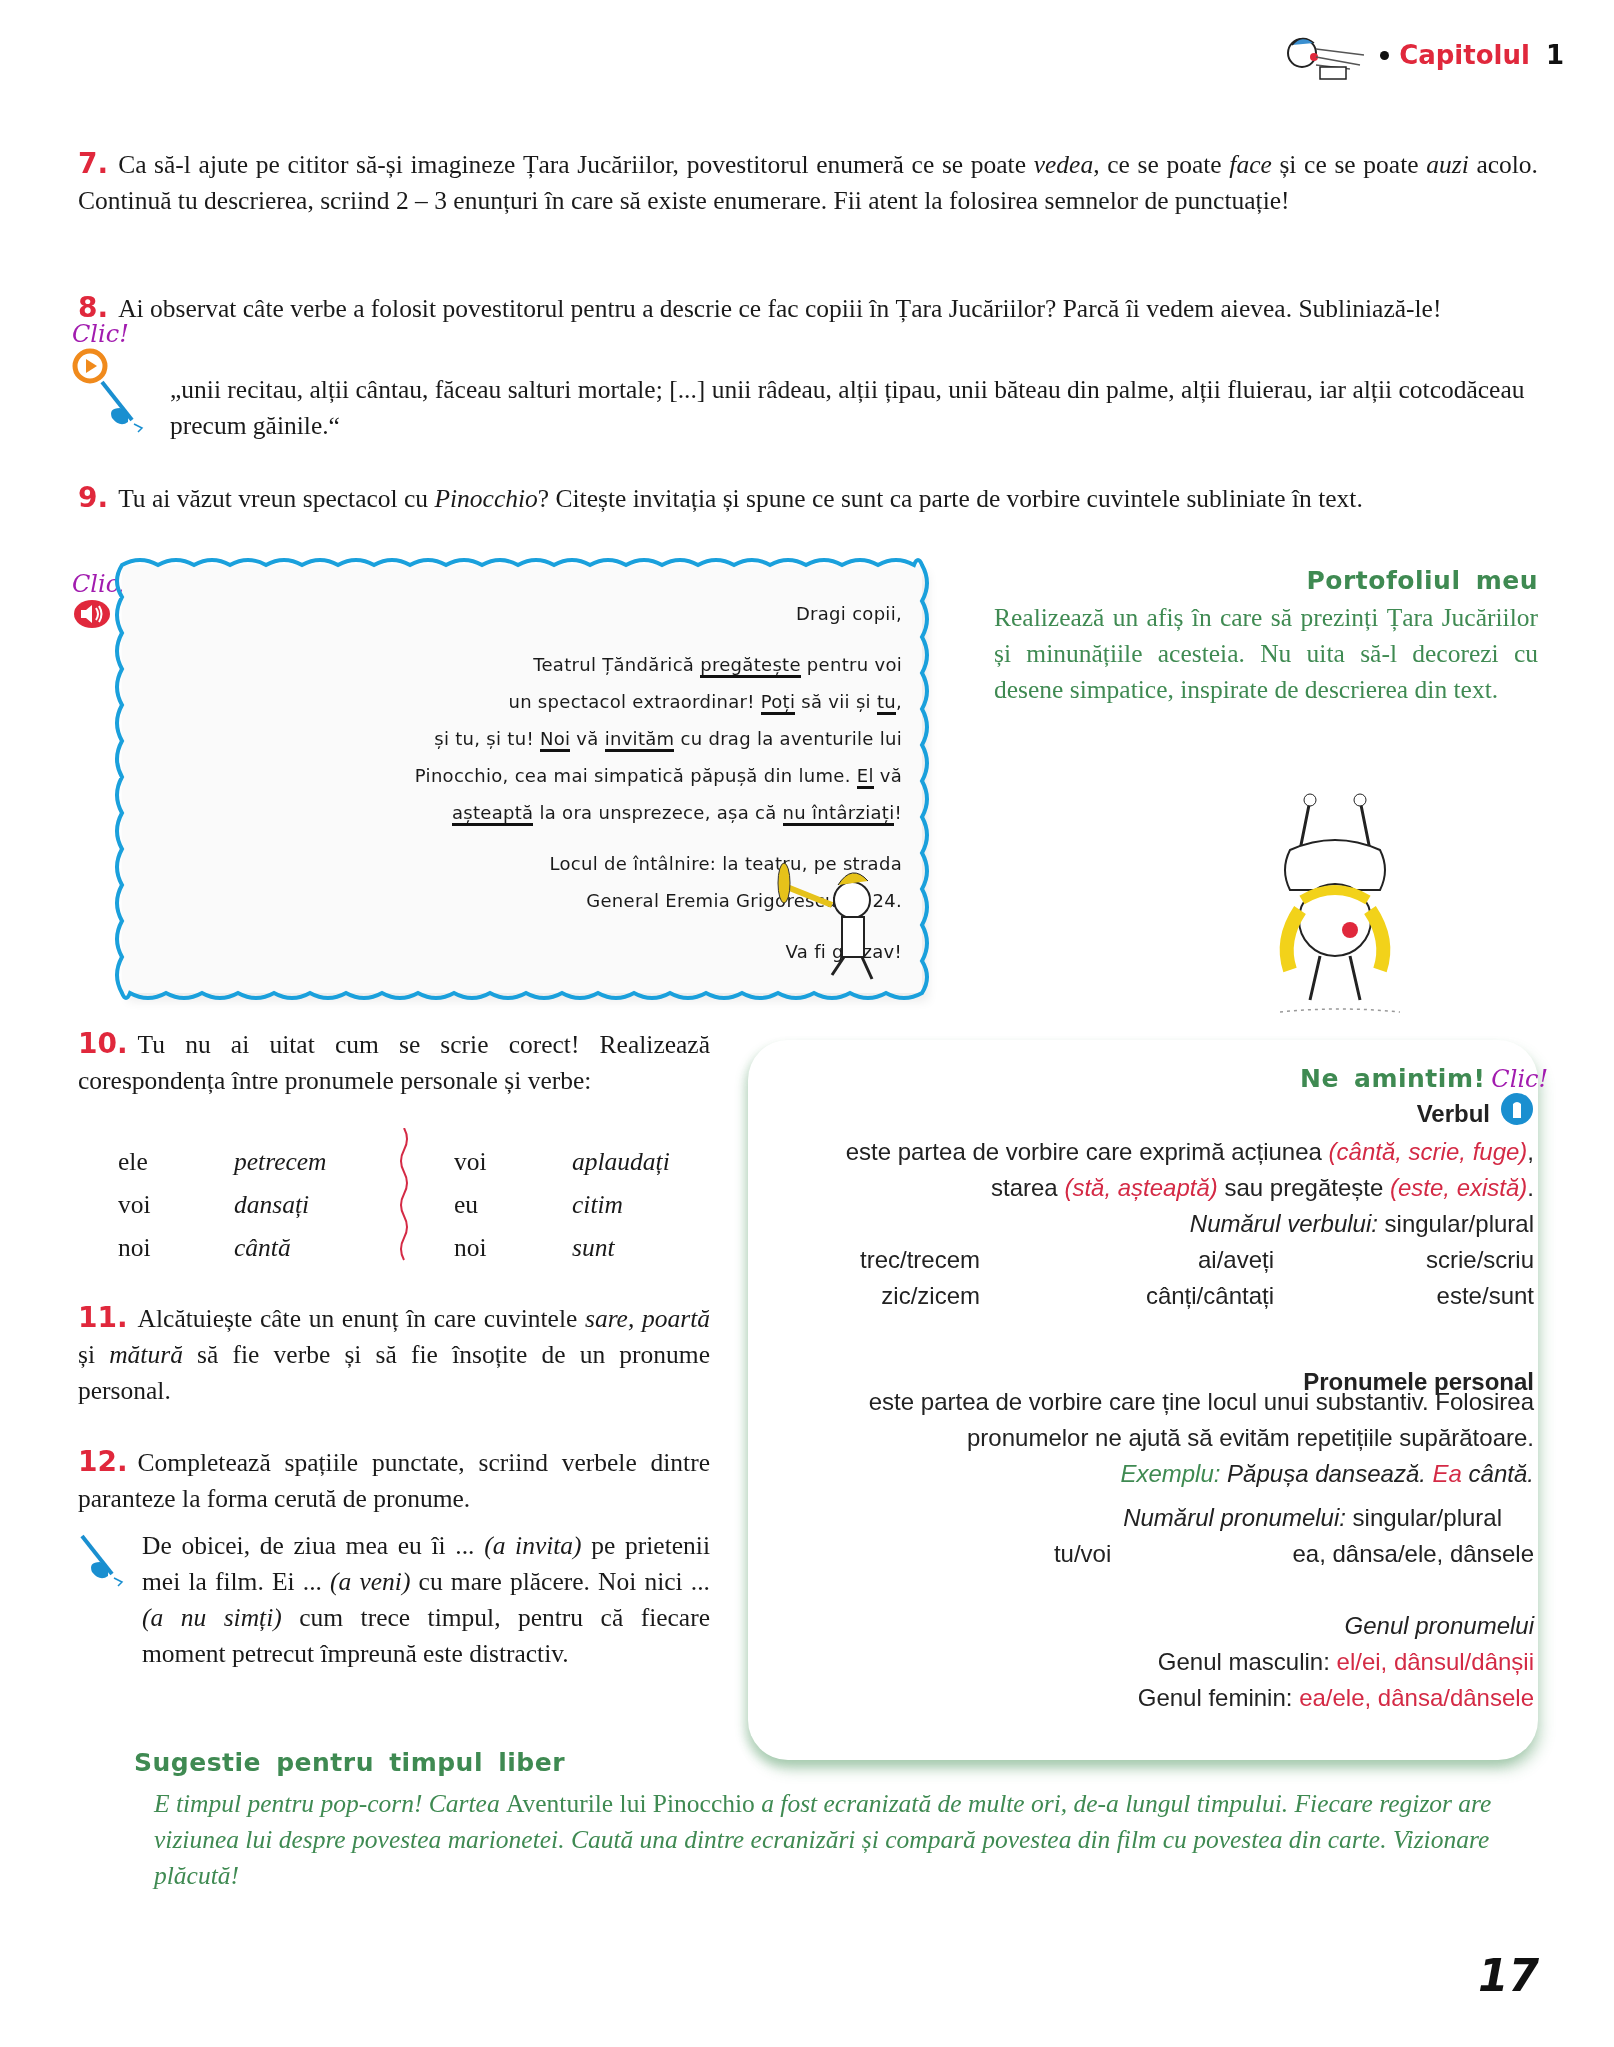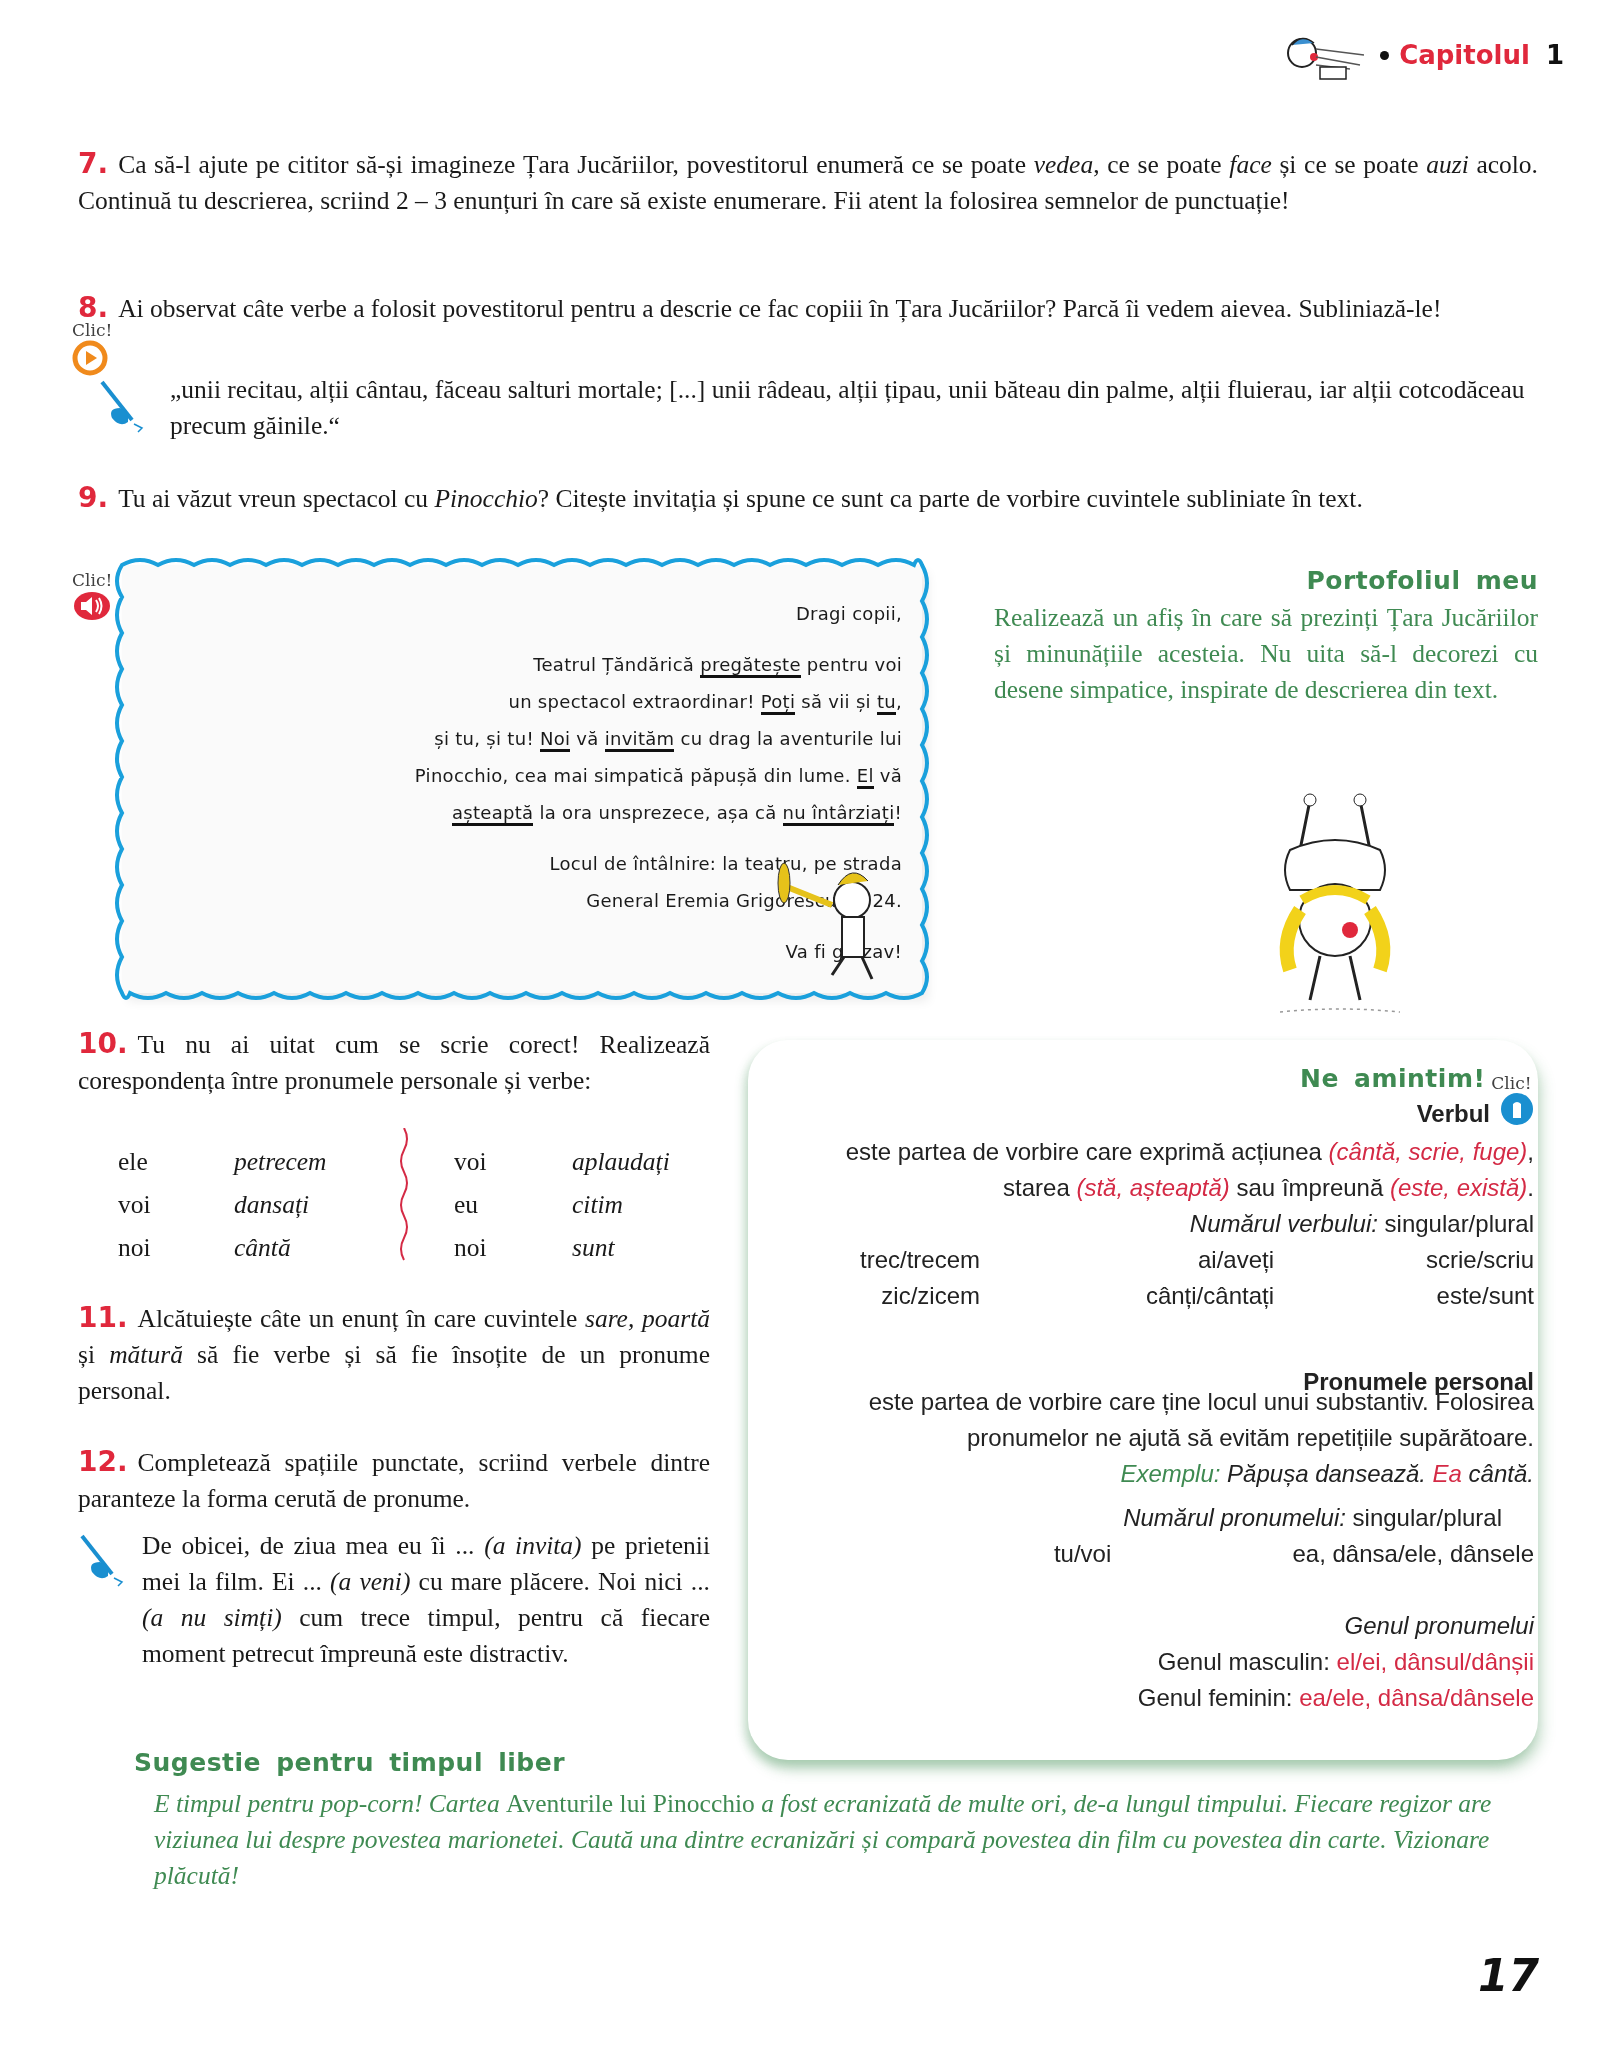--- a/index.html
+++ b/index.html
@@ -19,21 +19,21 @@
   #header .chapno { font-family:"DejaVu Sans", sans-serif; font-weight:bold; font-size:26px; color:#111; margin-left:6px; }
   
   #invite { left:122px; top:565px; width:800px; height:428px; background:#fafafa; box-shadow: 6px 8px 10px rgba(0,0,0,0.08); }
   #invite svg.border { position:absolute; left:-10px; top:-10px; }
   #invite .content { position:absolute; left:20px; right:20px; top:30px; text-align:right; font-family:"DejaVu Sans", sans-serif; font-size:18px; line-height:37px; letter-spacing:0.3px; }
   #invite .content .u { border-bottom:3px solid #111; }
   
   #amintim { left:748px; top:1040px; width:790px; height:720px; border-radius:40px; background:#fff; box-shadow: -4px 6px 10px rgba(60,140,80,0.25), 4px 10px 14px rgba(60,140,80,0.28); }
   .am-text { font-family:"Liberation Sans", "DejaVu Sans", sans-serif; font-size:24px; line-height:36px; text-align:right; color:#222; }
   .am-text i { font-style:italic; }
-  .icon-clic { font-family:"DejaVu Serif", serif; font-size:17px; color:#404040; }
+  .icon-clic { font-family:"DejaVu Serif", serif; font-style:italic; font-size:24px; color:#a21caf; }
 </style>
 </head>
 <body>
 
 <div id="header" class="abs">
   <svg width="90" height="60" viewBox="0 0 90 60">
     <circle cx="22" cy="28" r="14" fill="#fff" stroke="#222" stroke-width="2"></circle>
     <path d="M12 20 Q22 8 34 18" fill="#3a8fd0" stroke="#222" stroke-width="1.5"></path>
     <circle cx="34" cy="32" r="4" fill="#e0283c"></circle>
     <path d="M36 24 L84 30 M36 32 L80 40 M36 40 L70 44" stroke="#555" stroke-width="1.5"></path>
@@ -170,21 +170,21 @@
   <span class="icon-clic">Clic!</span>
 </div>
 <div class="abs" style="left:1500px; top:1092px;">
   <svg width="34" height="34" viewBox="0 0 34 34">
     <circle cx="17" cy="17" r="16" fill="#1a8fd0"></circle>
     <path d="M13 26 L13 12 Q17 8 21 12 L21 26" fill="#fff"></path>
   </svg>
 </div>
 <div class="abs am-text" style="left:770px; top:1096px; width:720px; font-weight:bold; font-size:24px;">Verbul</div>
 <div class="abs am-text" style="left:780px; top:1134px; width:754px;">
-  <span>este partea de vorbire care exprimă acțiunea </span><i class="red">(cântă, scrie, fuge)</i><span>, starea </span><i class="red">(stă, așteaptă)</i><span> sau împreună </span><i class="red">(este, există)</i><span>.</span>
+  <span>este partea de vorbire care exprimă acțiunea </span><i class="red">(cântă, scrie, fuge)</i><span>, starea </span><i class="red">(stă, așteaptă)</i><span> sau pregătește </span><i class="red">(este, există)</i><span>.</span>
 </div>
 <div class="abs am-text" style="left:780px; top:1206px; width:754px;">
   <i>Numărul verbului:</i><span> singular/plural</span>
 </div>
 <div class="abs am-text red" style="left:800px; top:1242px; width:734px; text-align:left;">
   <div style="display:flex;">
     <span style="width:180px; text-align:right;">trec/trecem</span>
     <span style="width:294px; text-align:right;">ai/aveți</span>
     <span style="width:260px; text-align:right;">scrie/scriu</span>
   </div>

